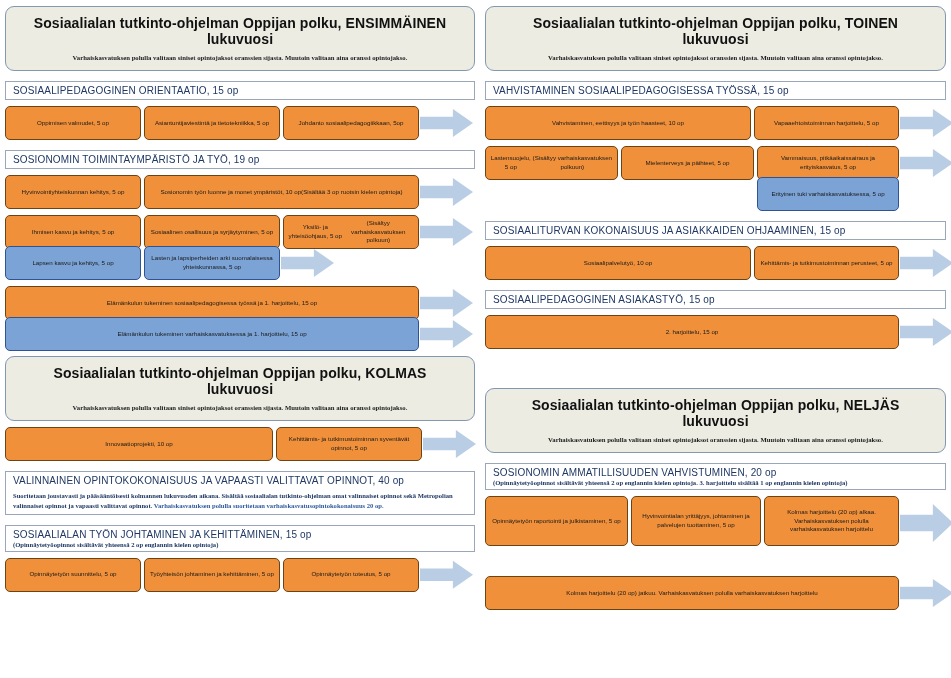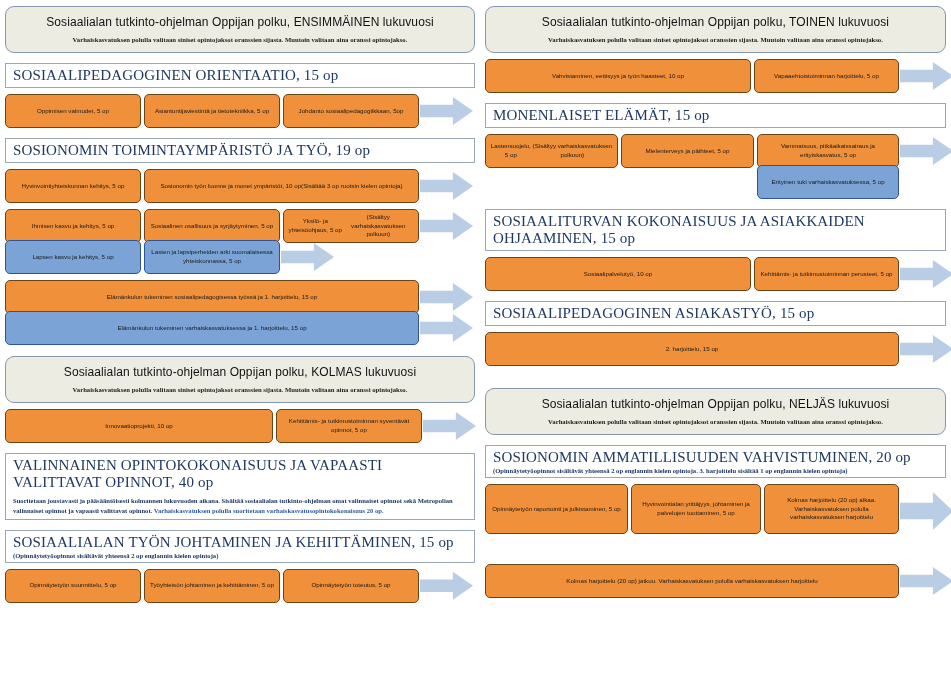--- a/index.html
+++ b/index.html
@@ -12,28 +12,28 @@
   
   .quad{position:absolute;}
   #quad-y1{left:5px;  top:6px;   width:470px;}
   #quad-y2{left:485px;top:6px;   width:461px;}
   #quad-y3{left:5px;  top:356px; width:470px;}
   #quad-y4{left:485px;top:356px; width:461px;margin-top:32px;}
 
   
   .banner{background:#ECECE3;border:1px solid #8497B0;border-radius:9px;
           padding:8px 14px 9px;text-align:center;box-sizing:border-box;}
-  .banner-title{font-size:12px;font-weight:normal;color:#111111;letter-spacing:.1px;}
+  .banner-title{font-size:14px;font-weight:bold;color:#111111;letter-spacing:.1px;}
   .banner-sub{font-size:6.7px;color:#1b1b1b;margin-top:7px;
               font-family:"Liberation Serif", serif;font-weight:bold;}
 
   
   .sec-head{border:1px solid #9aa7b8;background:#ffffff;box-sizing:border-box;
             padding:3px 6px 3px 7px;margin-top:10px;}
-  .sec-head .h1{font-family:Liberation Serif, serif;font-size:15px;
+  .sec-head .h1{font-family:Liberation Sans, sans-serif;font-size:10px;
                 color:#1F3864;letter-spacing:.15px;}
   .sec-head .h2{font-family:"Liberation Serif", serif;font-size:6.6px;
                 color:#1F3864;font-weight:bold;margin-top:1px;}
   .sec-head .body{font-family:"Liberation Serif", serif;font-size:6.6px;
                   color:#1F3864;font-weight:bold;margin-top:5px;line-height:1.5;}
   .sec-head .body .hl{color:#2E5A9E;}
 
   
   .row{position:relative;margin-top:6px;height:34px;}
   .row.tall{height:50px;}
@@ -140,33 +140,33 @@
         </div>
       </div>
   </div>
 
   <div class="quad" id="quad-y2">
     <div class="banner">
       <div class="banner-title">Sosiaalialan tutkinto-ohjelman Oppijan polku, TOINEN lukuvuosi</div>
       <div class="banner-sub">Varhaiskasvatuksen polulla valitaan siniset opintojaksot oranssien sijasta. Muutoin valitaan aina oranssi opintojakso.</div>
     </div>
     <div>
+        <div class="sec-head">
+          <div class="h1">VAHVISTAMINEN SOSIAALIPEDAGOGISESSA TYÖSSÄ, 15 op</div>
+        </div>
         <div class="row">
           <div class="boxes">
             <div class="box orange" style="width: 266px;">
               <div>Vahvistaminen, eettisyys ja työn haasteet, 10 op</div>
             </div>
             <div class="box orange" style="width: 145px;">
               <div>Vapaaehtoistoiminnan harjoittelu, 5 op</div>
             </div>
           </div>
           <div class="arrow" style="left: 415px;"></div>
-        </div>
-        <div class="sec-head">
-          <div class="h1">MONENLAISET ELÄMÄT, 15 op</div>
         </div>
         <div class="row">
           <div class="boxes">
             <div class="box orange" style="width: 133px;">
               <div>Lastensuojelu, 5 op</div>
               <div>(Sisältyy varhaiskasvatuksen polkuun)</div>
             </div>
             <div class="box orange" style="width: 133px;">
               <div>Mielenterveys ja päihteet, 5 op</div>
             </div>

